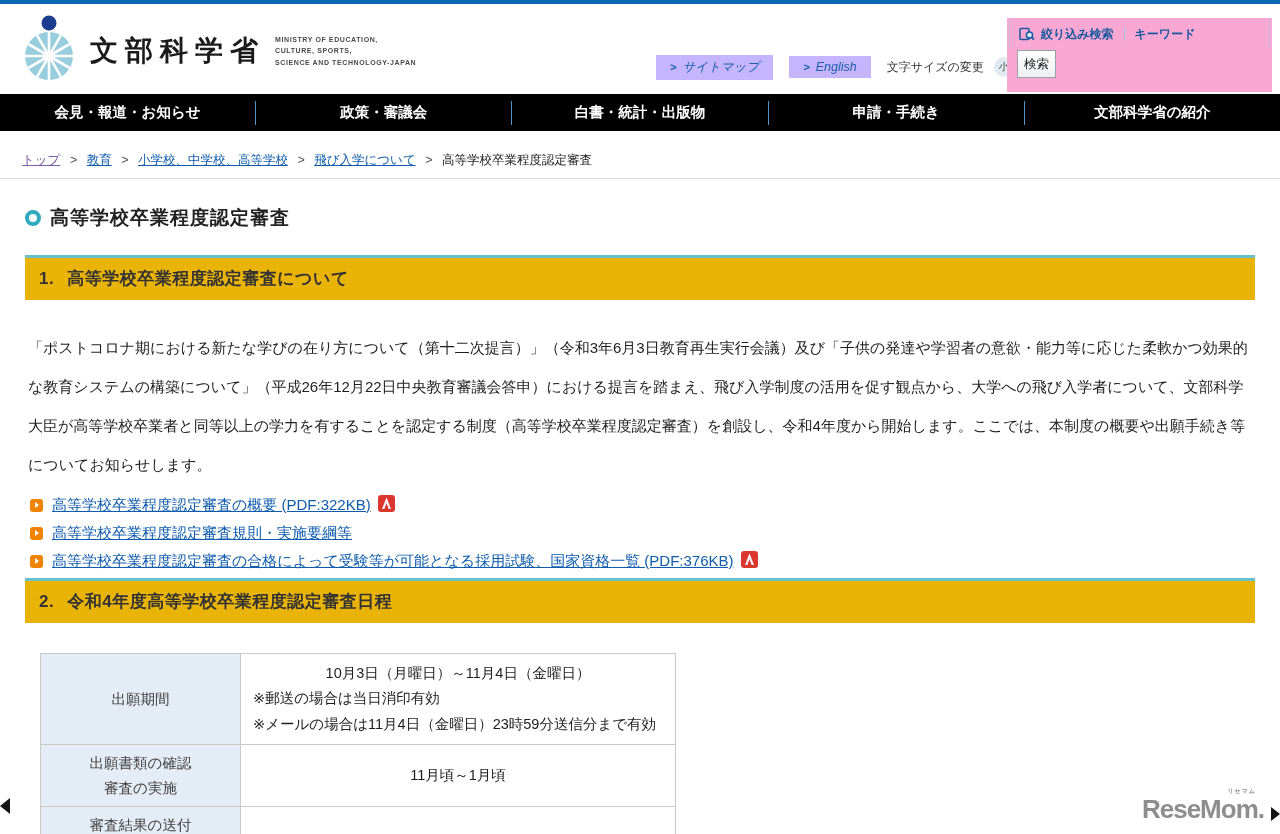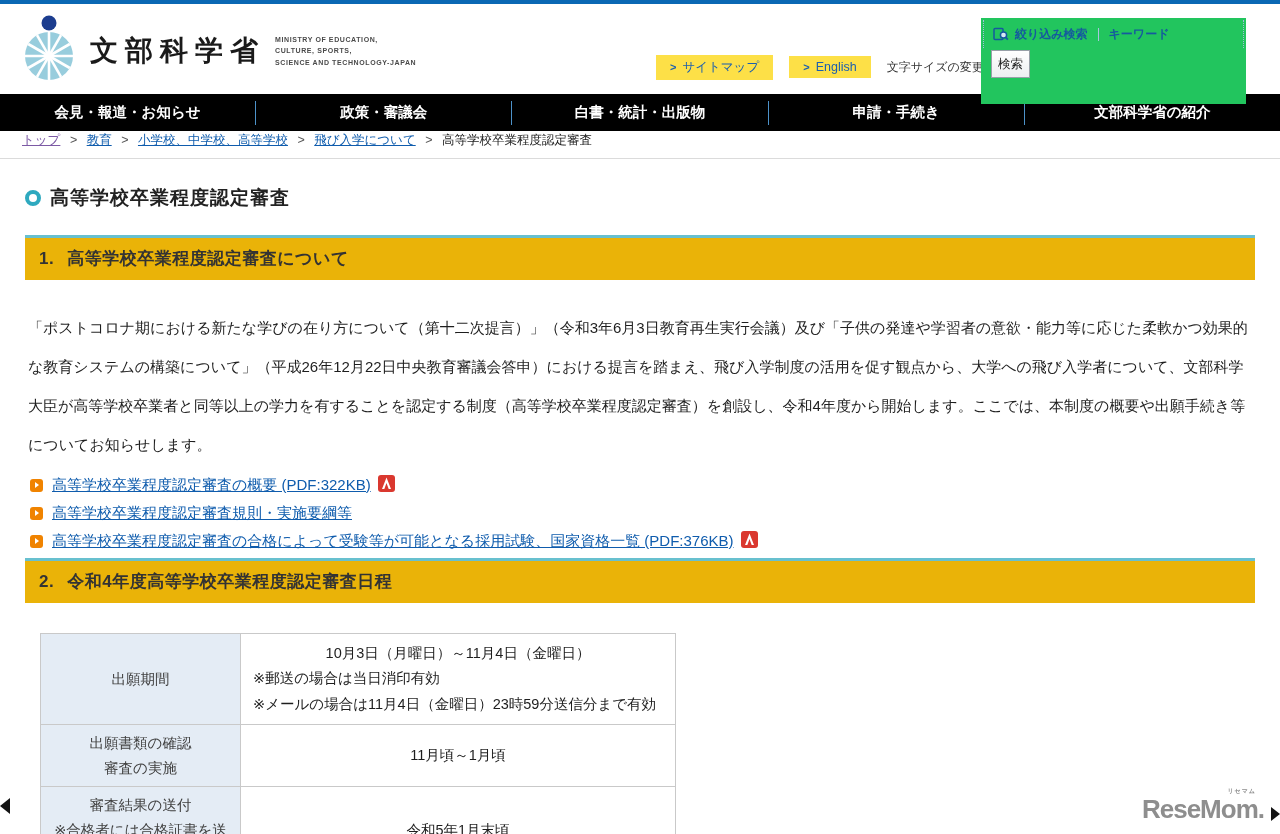--- a/index.html
+++ b/index.html
@@ -11,49 +11,49 @@
   .top-line { height:4px; background:#0A68B4; }
 
   
   .header { position:relative; height:90px; background:#fff; }
   .logo { position:absolute; left:22px; top:10px; display:flex; align-items:center; cursor:pointer; }
   .logo-mark { margin-right:14px; }
   .logo-ja { font-size:28px; letter-spacing:7px; color:#1a1a1a; font-weight:600; margin-right:10px; white-space:nowrap; }
   .logo-en { font-size:7px; font-weight:bold; color:#4a4a4a; letter-spacing:.6px; line-height:1.6; white-space:nowrap; }
 
   .header-controls { position:absolute; left:656px; top:50px; display:flex; align-items:center; }
-  .hdr-btn { background:#fde047; color:#1B5FAF; font-size:12.5px; padding:4px 14px; margin-right:16px;
-    cursor:pointer; white-space:nowrap; }
+  .hdr-btn { background:#c4b5fd; color:#1B5FAF; font-size:12.5px; padding:4px 14px; margin-right:16px;
+    cursor:pointer; white-space:nowrap;font-style:italic; }
   .hdr-btn .chev { font-weight:bold; margin-right:6px; font-size:11px; }
   .fs-label { font-size:12px; color:#333; margin-right:10px; white-space:nowrap; }
   .size-btn { display:inline-flex; align-items:center; justify-content:center; cursor:pointer; color:#333; }
   .size-s { width:20px; height:20px; border-radius:50%; background:#E2EAF1; font-size:10px; margin-right:6px; }
   .size-m { width:24px; height:24px; border-radius:7px; background:#1B4E9B; color:#fff; font-size:12px; margin-right:6px; }
   .size-l { width:26px; height:26px; border-radius:7px; background:#E2EAF1; font-size:14px; }
 
-  .search-panel { position:absolute; left:981px; top:14px; width:265px; height:86px; background:#22c55e; }
+  .search-panel { position:absolute; left:1007px; top:14px; width:265px; height:74px; background:#f9a8d4; }
   .search-tabs { display:flex; align-items:center; height:28px; margin:2px 2px 0; padding:0 9px;
     border-left:1px dotted #9FBFDA; border-right:1px dotted #9FBFDA; }
   .search-tab { color:#15599F; font-size:12px; font-weight:bold; cursor:pointer; white-space:nowrap; }
   .tab-sep { width:1px; height:13px; background:#A8C6DE; margin:0 10px; }
   .search-row { display:flex; align-items:center; padding:2px 7px 0; }
   .search-input { width:192px; height:26px; border:1px solid #AAB4BC; font-size:13px; padding:0 7px;
     color:#333; background:#fff; }
   .search-input::placeholder { color:#8a9097; }
   .search-btn { height:28px; margin-left:3px; padding:0 6px; font-size:12.5px; border:1px solid #98A0A8;
     background:linear-gradient(#ffffff,#EDEff1); cursor:pointer; color:#222; }
 
   
   .nav { height:37px; background:#000000; display:flex; align-items:center; }
   .nav-item { flex:1; text-align:center; color:#fff; font-size:14.5px; font-weight:bold; cursor:pointer;
     white-space:nowrap; }
   .nav-sep { width:1px; height:24px; background:#4D92C9; }
 
   
-  .breadcrumb { padding:1px 0 9px 22px; font-size:12.5px; border-bottom:1px solid #DBDBDB; white-space:nowrap; }
+  .breadcrumb { padding:21px 0 9px 22px; font-size:12.5px; border-bottom:1px solid #DBDBDB; white-space:nowrap; }
   .bc-link { color:#0F5CAD; text-decoration:underline; cursor:pointer; }
   .bc-link.visited { color:#7C5AA5; }
   .bc-sep { color:#555; margin:0 6px; }
   .bc-current { color:#222; }
 
   
   .page-title { display:flex; align-items:center; margin:26px 0 0 25px; }
   .title-bullet { width:16px; height:16px; border-radius:50%; border:4.5px solid #2EA9BF; background:#fff;
     margin-right:9px; flex:0 0 auto; }
   .title-text { font-size:19px; font-weight:bold; color:#222; letter-spacing:1px; }

